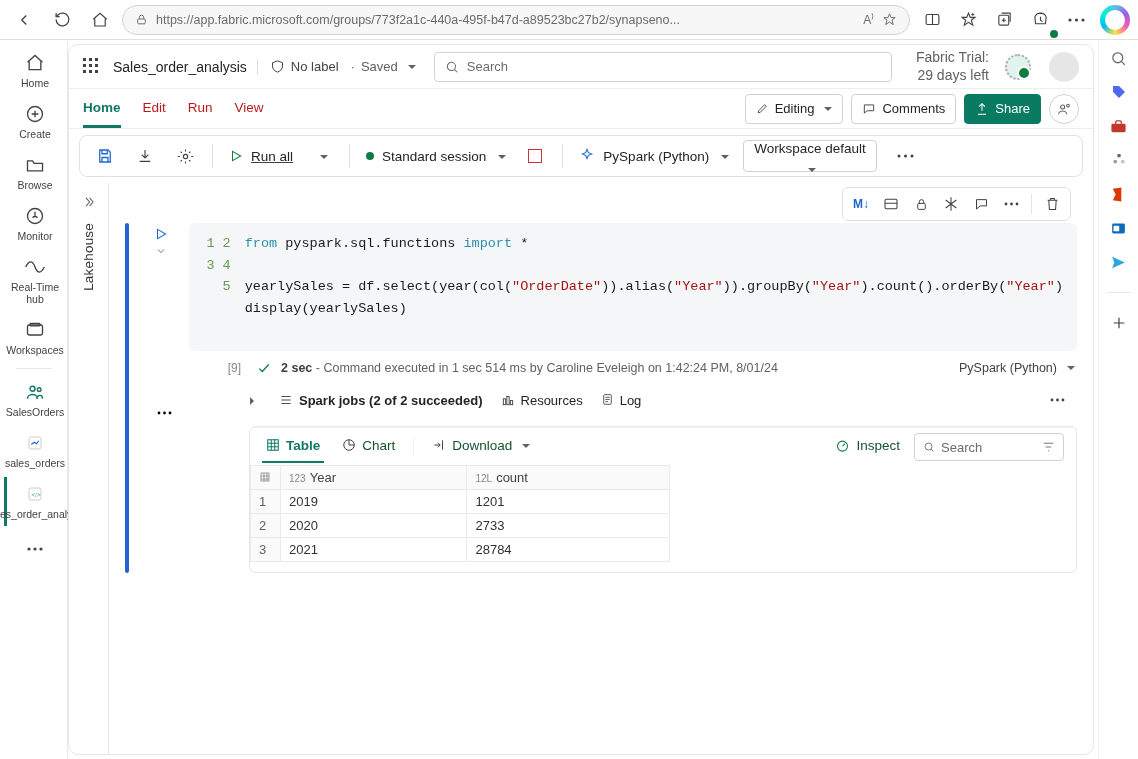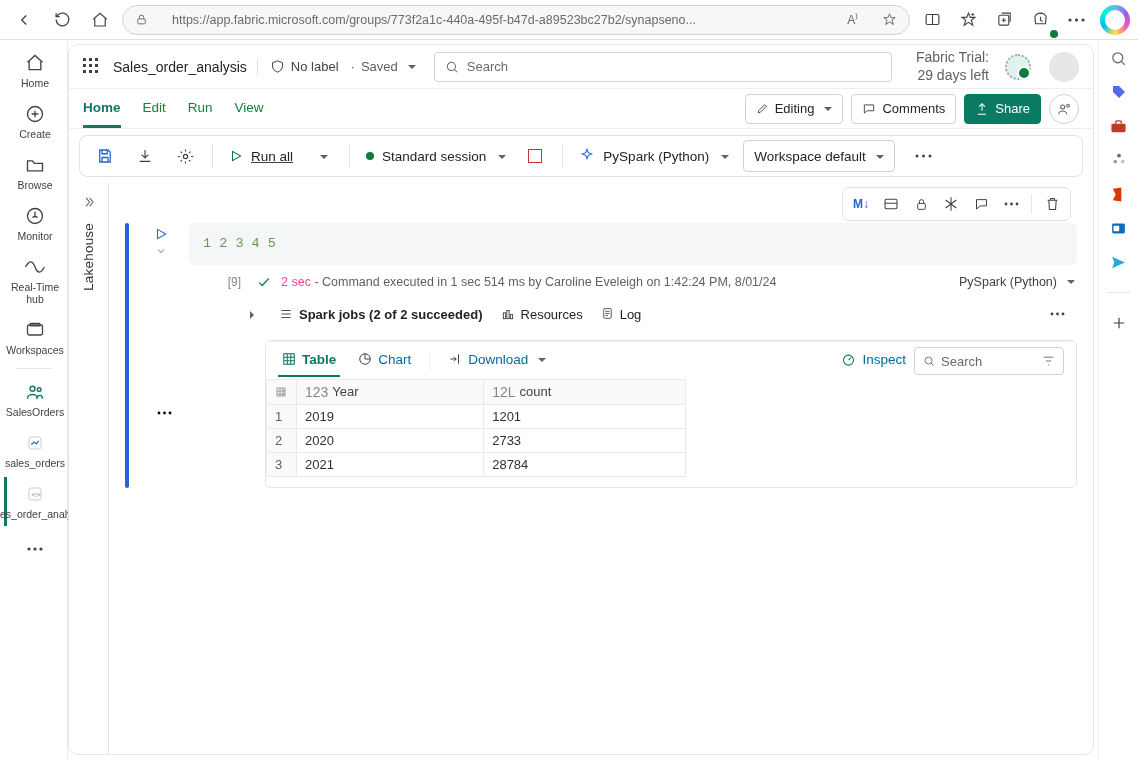--- a/index.html
+++ b/index.html
@@ -2,21 +2,21 @@
 <html><head>
 <meta charset="utf-8">
 <style>
   * { box-sizing: border-box; margin: 0; padding: 0; }
   body { font-family: "Segoe UI", sans-serif; font-size: 13px; color: #323130; background: #fff; width: 1138px; height: 759px; overflow: hidden; }
   svg { display: block; }
 
   
   .browser-chrome { height: 40px; display: flex; align-items: center; padding: 0 8px; gap: 6px; background: #fff; border-bottom: 1px solid #e1e1e1; }
   .chrome-btn { width: 32px; height: 32px; display:flex; align-items:center; justify-content:center; color:#424242; border-radius:4px; }
-  .addr-bar { flex:1; height:30px; border:1px solid #d1d1d1; border-radius:15px; background:#f7f7f7; display:flex; align-items:center; padding:0 12px; gap:24px; color:#6b6b6b; font-size:12.5px; overflow:hidden; white-space:nowrap; }
+  .addr-bar { flex:1; height:30px; border:1px solid #d1d1d1; border-radius:15px; background:#f7f7f7; display:flex; align-items:center; padding:0 12px; gap:8px; color:#6b6b6b; font-size:12.5px; overflow:hidden; white-space:nowrap; }
   .addr-bar .url { flex:1; overflow:hidden; text-overflow:ellipsis; color:#6b6b6b; }
   .chrome-right { display:flex; align-items:center; gap:4px; }
   .copilot-logo { width:30px; height:30px; border-radius:50%; background: conic-gradient(#5bc0eb,#9b5de5,#f15bb5,#fee440,#00bbf9,#00f5d4,#5bc0eb); display:flex; align-items:center; justify-content:center; margin-left:4px;}
   .copilot-logo::after { content:""; width:20px; height:20px; border-radius:50%; background:#fff; }
 
   
   .edge-sidebar { position:absolute; right:0; top:40px; bottom:0; width:40px; background:#fff; display:flex; flex-direction:column; align-items:center; padding-top:8px; gap:14px; border-left:1px solid #eee; }
   .edge-sidebar .tool { width:20px; height:20px; display:flex; align-items:center; justify-content:center; color:#6b6b6b; position:relative; }
   .badge-dot { position:absolute; right:-2px; bottom:-2px; width:8px; height:8px; border-radius:50%; }
 
@@ -36,36 +36,36 @@
   .sensitivity { display:flex; align-items:flex-start; gap:6px; color:#424242; }
   .save-status { color:#616161; display:flex; align-items:center; gap:6px; }
   .search-box { flex:1; height:30px; border:1px solid #d1d1d1; border-radius:4px; display:flex; align-items:center; gap:8px; padding:0 10px; color:#6b6b6b; margin-left:6px; }
   .trial { text-align:right; font-size:14px; color:#616161; line-height:1.25; margin:0 4px 0 12px; }
   .presence { width:26px; height:26px; border-radius:50%; background:#e0f3ef; border:2px dotted #a9a9a9; position:relative; }
   .presence::after { content:""; position:absolute; right:-2px; bottom:-2px; width:10px; height:10px; border-radius:50%; background:#107c41; border:2px solid #fff;}
   .avatar { width:30px; height:30px; border-radius:50%; background:#e6e6e6; margin-left:6px; }
 
   
   .tabrow { height:40px; display:flex; align-items:center; padding:0 14px; gap:22px; border-bottom:1px solid #eee; }
-  .tab { font-size:13.5px; color:#15803d; height:100%; display:flex; align-items:center; border-bottom:3px solid transparent; }
+  .tab { font-size:13.5px; color:#b91c1c; height:100%; display:flex; align-items:center; border-bottom:3px solid transparent; }
   .tab.active { color:#117865; border-bottom:3px solid #117865; font-weight:600; }
   .tabrow .right { margin-left:auto; display:flex; align-items:center; gap:8px; }
   .pill-btn { height:30px; border:1px solid #d1d1d1; border-radius:4px; padding:0 10px; display:flex; align-items:center; gap:6px; color:#242424; background:#fff; font-size:13px; }
   .pill-btn.share { background:#0a7b63; border-color:#0a7b63; color:#fff; }
   .round-btn { width:30px; height:30px; border:1px solid #d1d1d1; border-radius:50%; display:flex; align-items:center; justify-content:center; color:#616161; }
 
   
   .toolbar-wrap { padding:6px 10px; }
   .toolbar { height:42px; border:1px solid #e1e1e1; border-radius:8px; display:flex; align-items:center; padding:0 10px; gap:10px; }
   .tb-btn { height:30px; min-width:30px; display:flex; align-items:center; justify-content:center; gap:6px; color:#424242; padding:0 4px; border-radius:4px; }
   .tb-sep { width:1px; height:24px; background:#e1e1e1; margin:0 2px; }
   .tb-text { font-size:13.5px; color:#242424; }
   .status-dot { width:8px; height:8px; border-radius:50%; background:#107c41; }
   .stop-sq { width:14px; height:14px; border:1.5px solid #d13438; }
-  .tb-outline { height:32px; border:1px solid #d1d1d1; border-radius:4px; padding:0 10px; display:flex; align-items:center; gap:6px; }
+  .tb-outline { height:32px; border:1px solid #d1d1d1; border-radius:4px; padding:0 10px; display:flex; align-items:center; gap:6px;flex-direction:column; }
 
   
   .notebook { flex:1; display:flex; min-height:0; }
   .lakehouse-strip { width:40px; border-right:1px solid #e6e6e6; display:flex; flex-direction:column; align-items:center; padding-top:12px; }
   .lakehouse-strip .chev { color:#616161; }
   .lakehouse-rot { writing-mode:vertical-rl; transform:rotate(180deg); font-size:13.5px; color:#323130; margin-top:14px; letter-spacing:.2px;}
 
   .nb-scroll { flex:1; overflow:auto; padding:12px 16px 24px 16px; position:relative; }
   .cell-toolbar-float { position:absolute; top:4px; right:22px; display:flex; align-items:center; gap:10px; border:1px solid #e1e1e1; border-radius:6px; height:34px; padding:0 8px; background:#fff;}
   .cell-toolbar-float .ic { width:20px; height:20px; display:flex; align-items:center; justify-content:center; color:#424242;}
@@ -86,30 +86,30 @@
   .exec-status { display:flex; align-items:center; gap:10px; color:#616161; font-size:12.5px; padding:4px 2px;}
   .exec-idx { color:#8a8886; font-size:12px; width:50px; text-align:right; margin-right:6px;}
   .exec-status .chk { color:#107c41; }
   .exec-status .right { margin-left:auto; display:flex; align-items:center; gap:6px; color:#424242;}
 
   .output-panel { border:1px solid #e6e6e6; border-radius:6px; overflow:hidden; margin-top:4px; }
   .output-head { display:flex; align-items:center; gap:18px; padding:8px 12px; }
   .oh-item { display:flex; align-items:center; gap:6px; color:#242424; font-size:13px;}
   .oh-sep { width:1px; height:18px; background:#eee; }
   .output-tabs { display:flex; align-items:center; gap:14px; padding:4px 12px 0 12px; border-top:1px solid #f1f1f1;}
-  .otab { display:flex; align-items:center; gap:6px; padding:6px 4px 8px 4px; font-size:13.5px; color:#0369a1; border-bottom:2px solid transparent;}
+  .otab { display:flex; align-items:center; gap:6px; padding:6px 4px 8px 4px; font-size:13.5px; color:#14532d; border-bottom:2px solid transparent;}
   .otab.active { color:#117865; border-bottom:2px solid #117865; font-weight:600;}
-  .otab-right { margin-left:auto; display:flex; align-items:center; gap:4px;justify-content:flex-end;}
+  .otab-right { margin-left:auto; display:flex; align-items:center; gap:10px;justify-content:flex-end;}
   .mini-search { height:28px; border:1px solid #d1d1d1; border-radius:4px; width:150px; display:flex; align-items:center; gap:6px; padding:0 8px; color:#6b6b6b;}
   .mini-search .fltr { margin-left:auto; }
 
   table.data { border-collapse:collapse; width:420px; margin:2px 0 10px 0;}
   table.data th, table.data td { border:1px solid #eaeaea; padding:4px 8px; font-size:13px; text-align:left; height:24px;}
   table.data th { background:#fafafa; font-weight:400; color:#424242; }
-  .th-type { font-size:14px; color:#8a8886; margin-right:4px; vertical-align:middle;}
+  .th-type { font-size:10px; color:#8a8886; margin-right:4px; vertical-align:middle;}
   .row-idx { width:30px; text-align:center; color:#616161; background:#fafafa;}
 
   .chev-down::after { content:""; display:inline-block; border:4px solid transparent; border-top-color:#616161; margin-left:4px; transform:translateY(2px);}
   .chev-right-sm::before { content:""; display:inline-block; border:4px solid transparent; border-left-color:#616161; margin-right:4px; transform:translateX(1px);}
 </style>
 </head>
 <body>
 
 <div class="browser-chrome">
   <div class="chrome-btn">
@@ -521,30 +521,36 @@
               </span>
           </div>
           <div class="cell-body">
             <div class="code-block">
               <div class="ln-col" id="ln-col">1
 2
 3
 4
 5
 </div>
+              <div class="code-col" id="code-col"><span class="tok-kw">from </span>pyspark.sql.functions <span class="tok-kw">import </span>*
+
+yearlySales = df.select(year(col(<span class="tok-str">"OrderDate"</span>)).alias(<span class="tok-str">"Year"</span>)).groupBy(<span class="tok-str">"Year"</span>).count().orderBy(<span class="tok-str">"Year"</span>)
+display(yearlySales)
+
+</div>
             </div>
 
             <div class="exec-status">
               <span class="exec-idx">[9]</span>
               <span class="chk">
                   <svg width="14" height="12" viewBox="0 0 24 20" fill="none" stroke="#107c41" stroke-width="2.2">
                     <path d="M4 11l5 5L20 4"></path>
                   </svg>
                 </span>
-              <span><b style="font-weight:400;color:#ec4899;">2 sec</b> <span>- Command executed in 1 sec 514 ms by Caroline Eveleigh on 1:42:24 PM, 8/01/24</span></span>
+              <span><b style="font-weight:700;color:#404040;">2 sec</b> <span>- Command executed in 1 sec 514 ms by Caroline Eveleigh on 1:42:24 PM, 8/01/24</span></span>
               <span class="right">
                   <span>PySpark (Python)</span>
                   <span class="chev-down"></span>
                 </span>
             </div>
 
             <div class="output-head" style="padding-left:60px;">
               <span class="chev-right-sm"></span>
               <span class="oh-item">
                 <svg width="14" height="14" viewBox="0 0 24 24" fill="none" stroke="#424242" stroke-width="1.6">
@@ -577,21 +583,21 @@
             </div>
 
             <span style="position:absolute; left:48px; top:228px; color:#8a8886;">
                 <svg width="15" height="4" viewBox="0 0 15 4">
                   <circle cx="2" cy="2" r="1.4"></circle>
                   <circle cx="7.5" cy="2" r="1.4"></circle>
                   <circle cx="13" cy="2" r="1.4"></circle>
                 </svg>
               </span>
 
-            <div class="output-panel" style="margin-left:76px;">
+            <div class="output-panel" style="margin-left:60px;">
               <div class="output-tabs">
                 <div class="otab active">
                   <svg width="14" height="14" viewBox="0 0 24 24" fill="none" stroke="#117865" stroke-width="1.8">
                       <rect x="3" y="3" width="18" height="18"></rect>
                       <path d="M3 9h18M3 15h18M9 3v18M15 3v18"></path>
                     </svg>
                   <span>Table</span>
                 </div>
                 <div class="otab">
                   <svg width="14" height="14" viewBox="0 0 24 24" fill="none" stroke="#424242" stroke-width="1.7">

